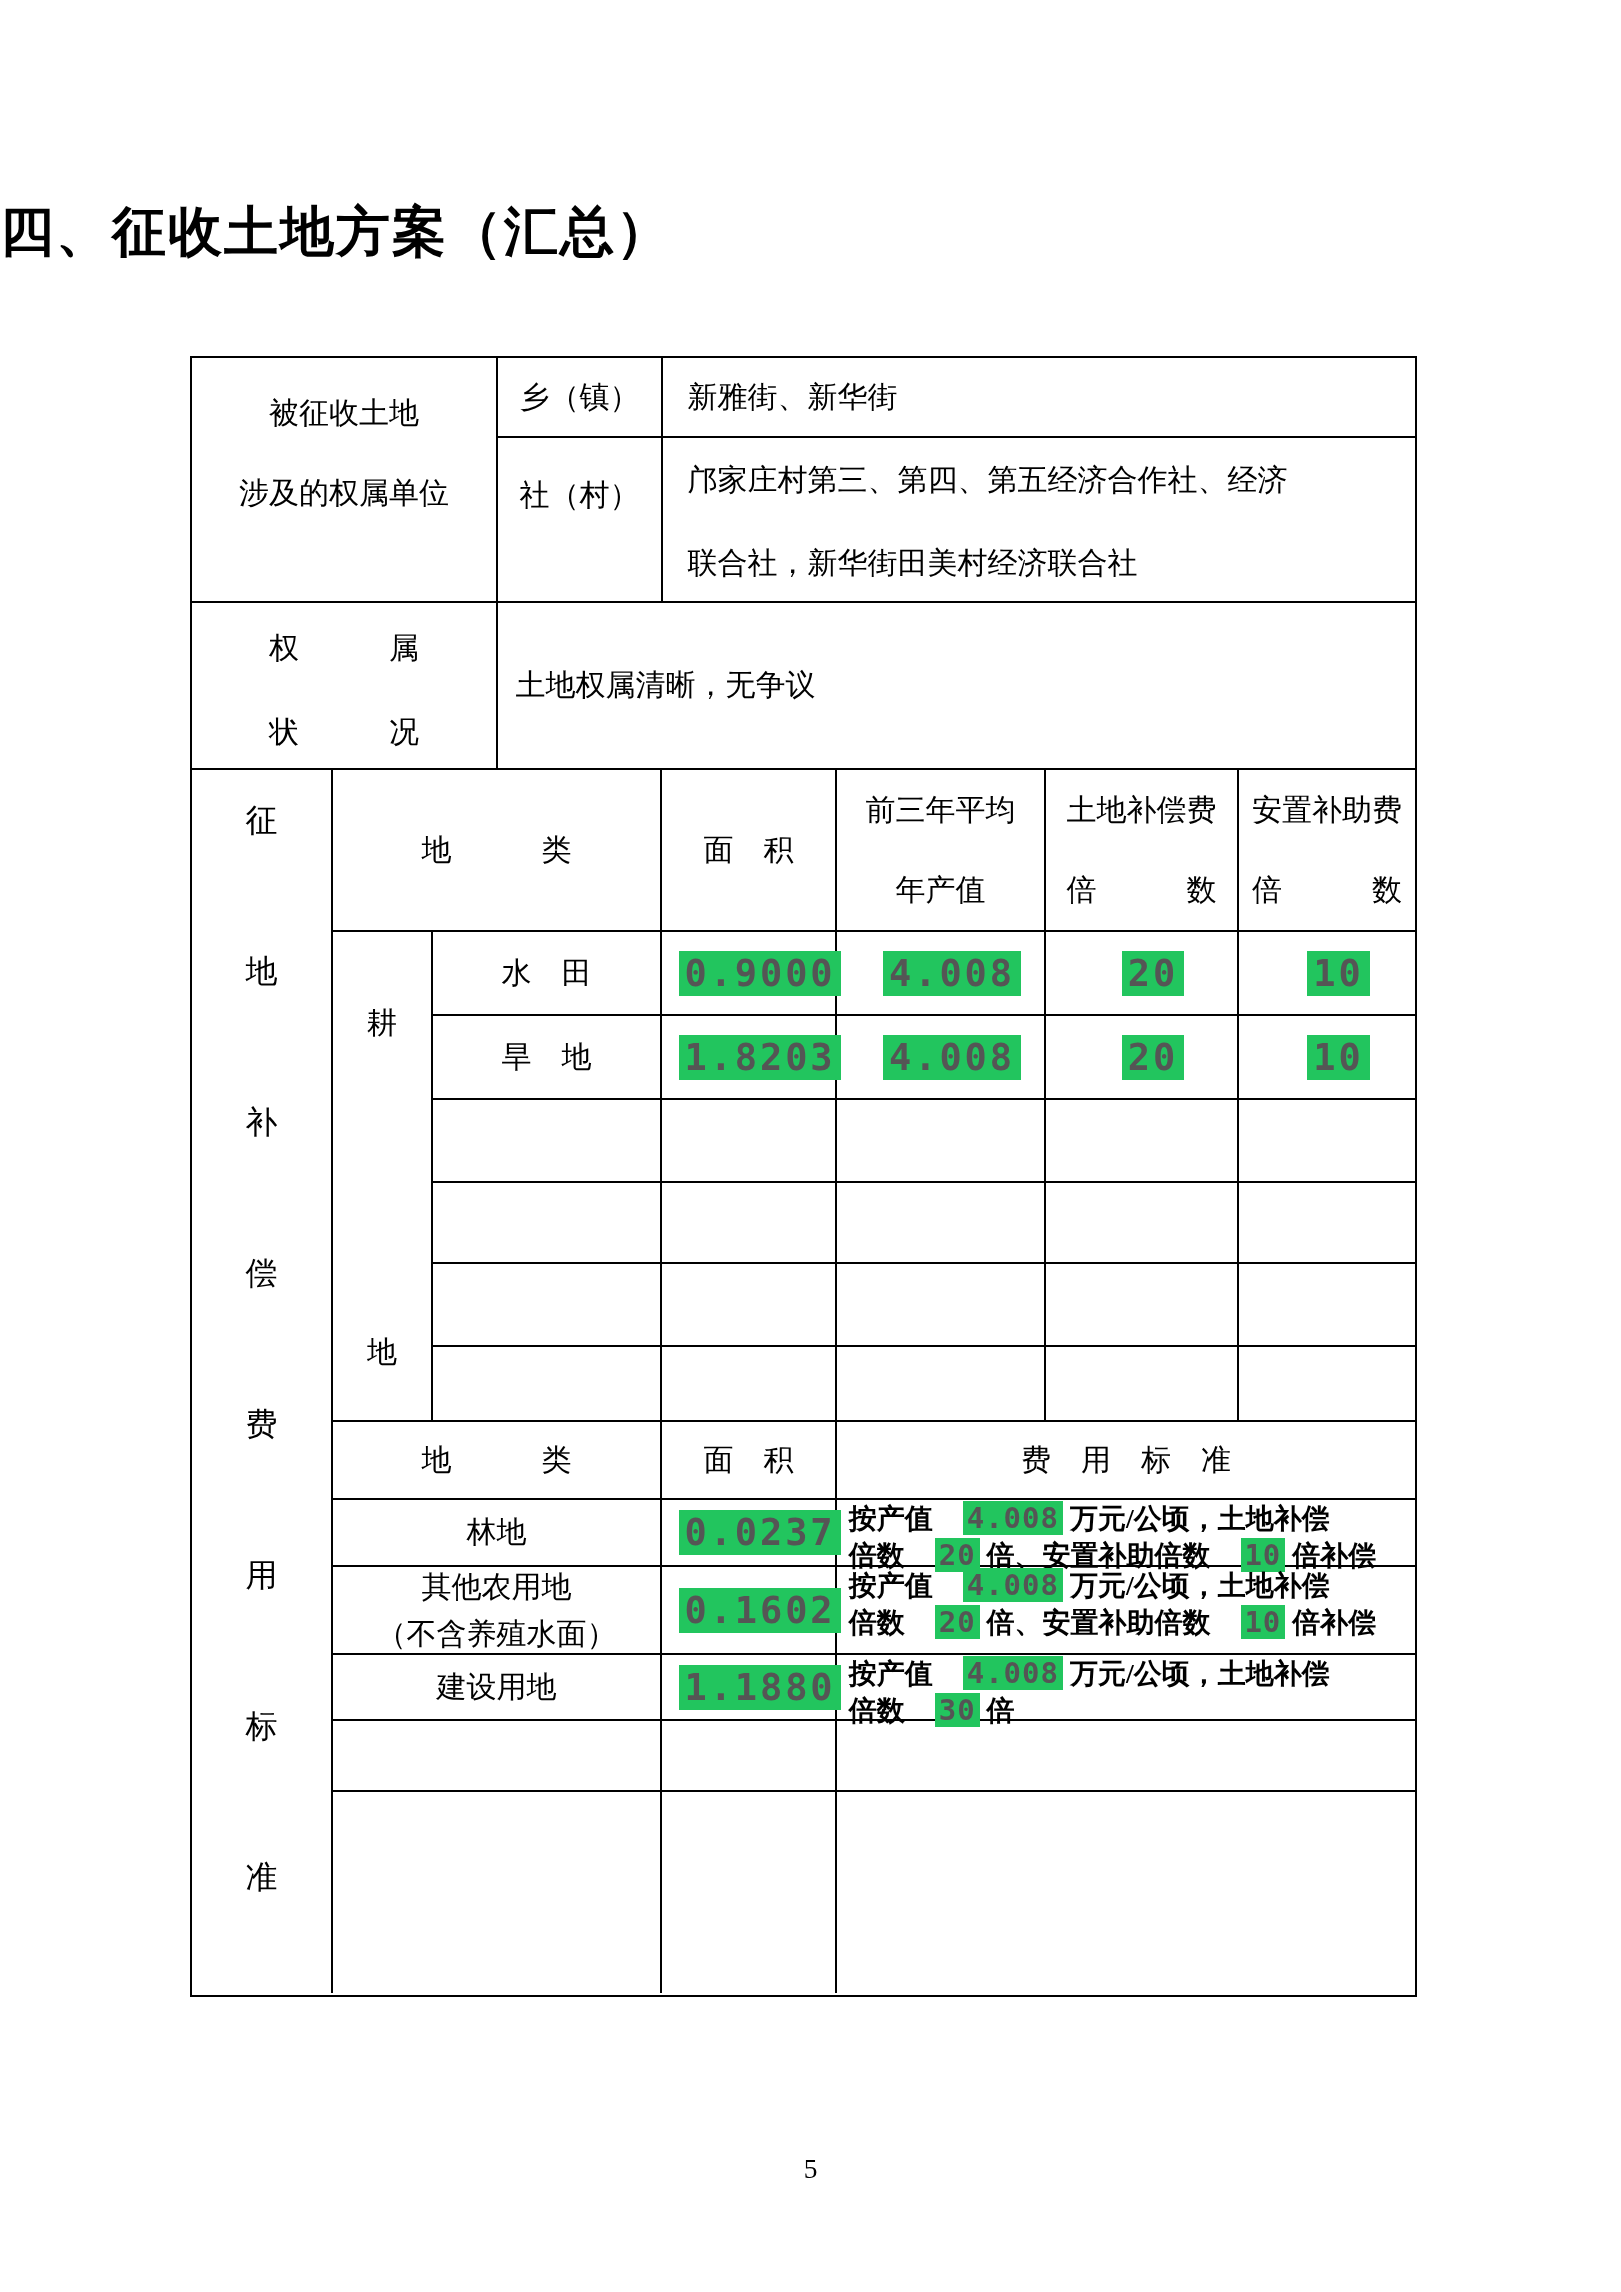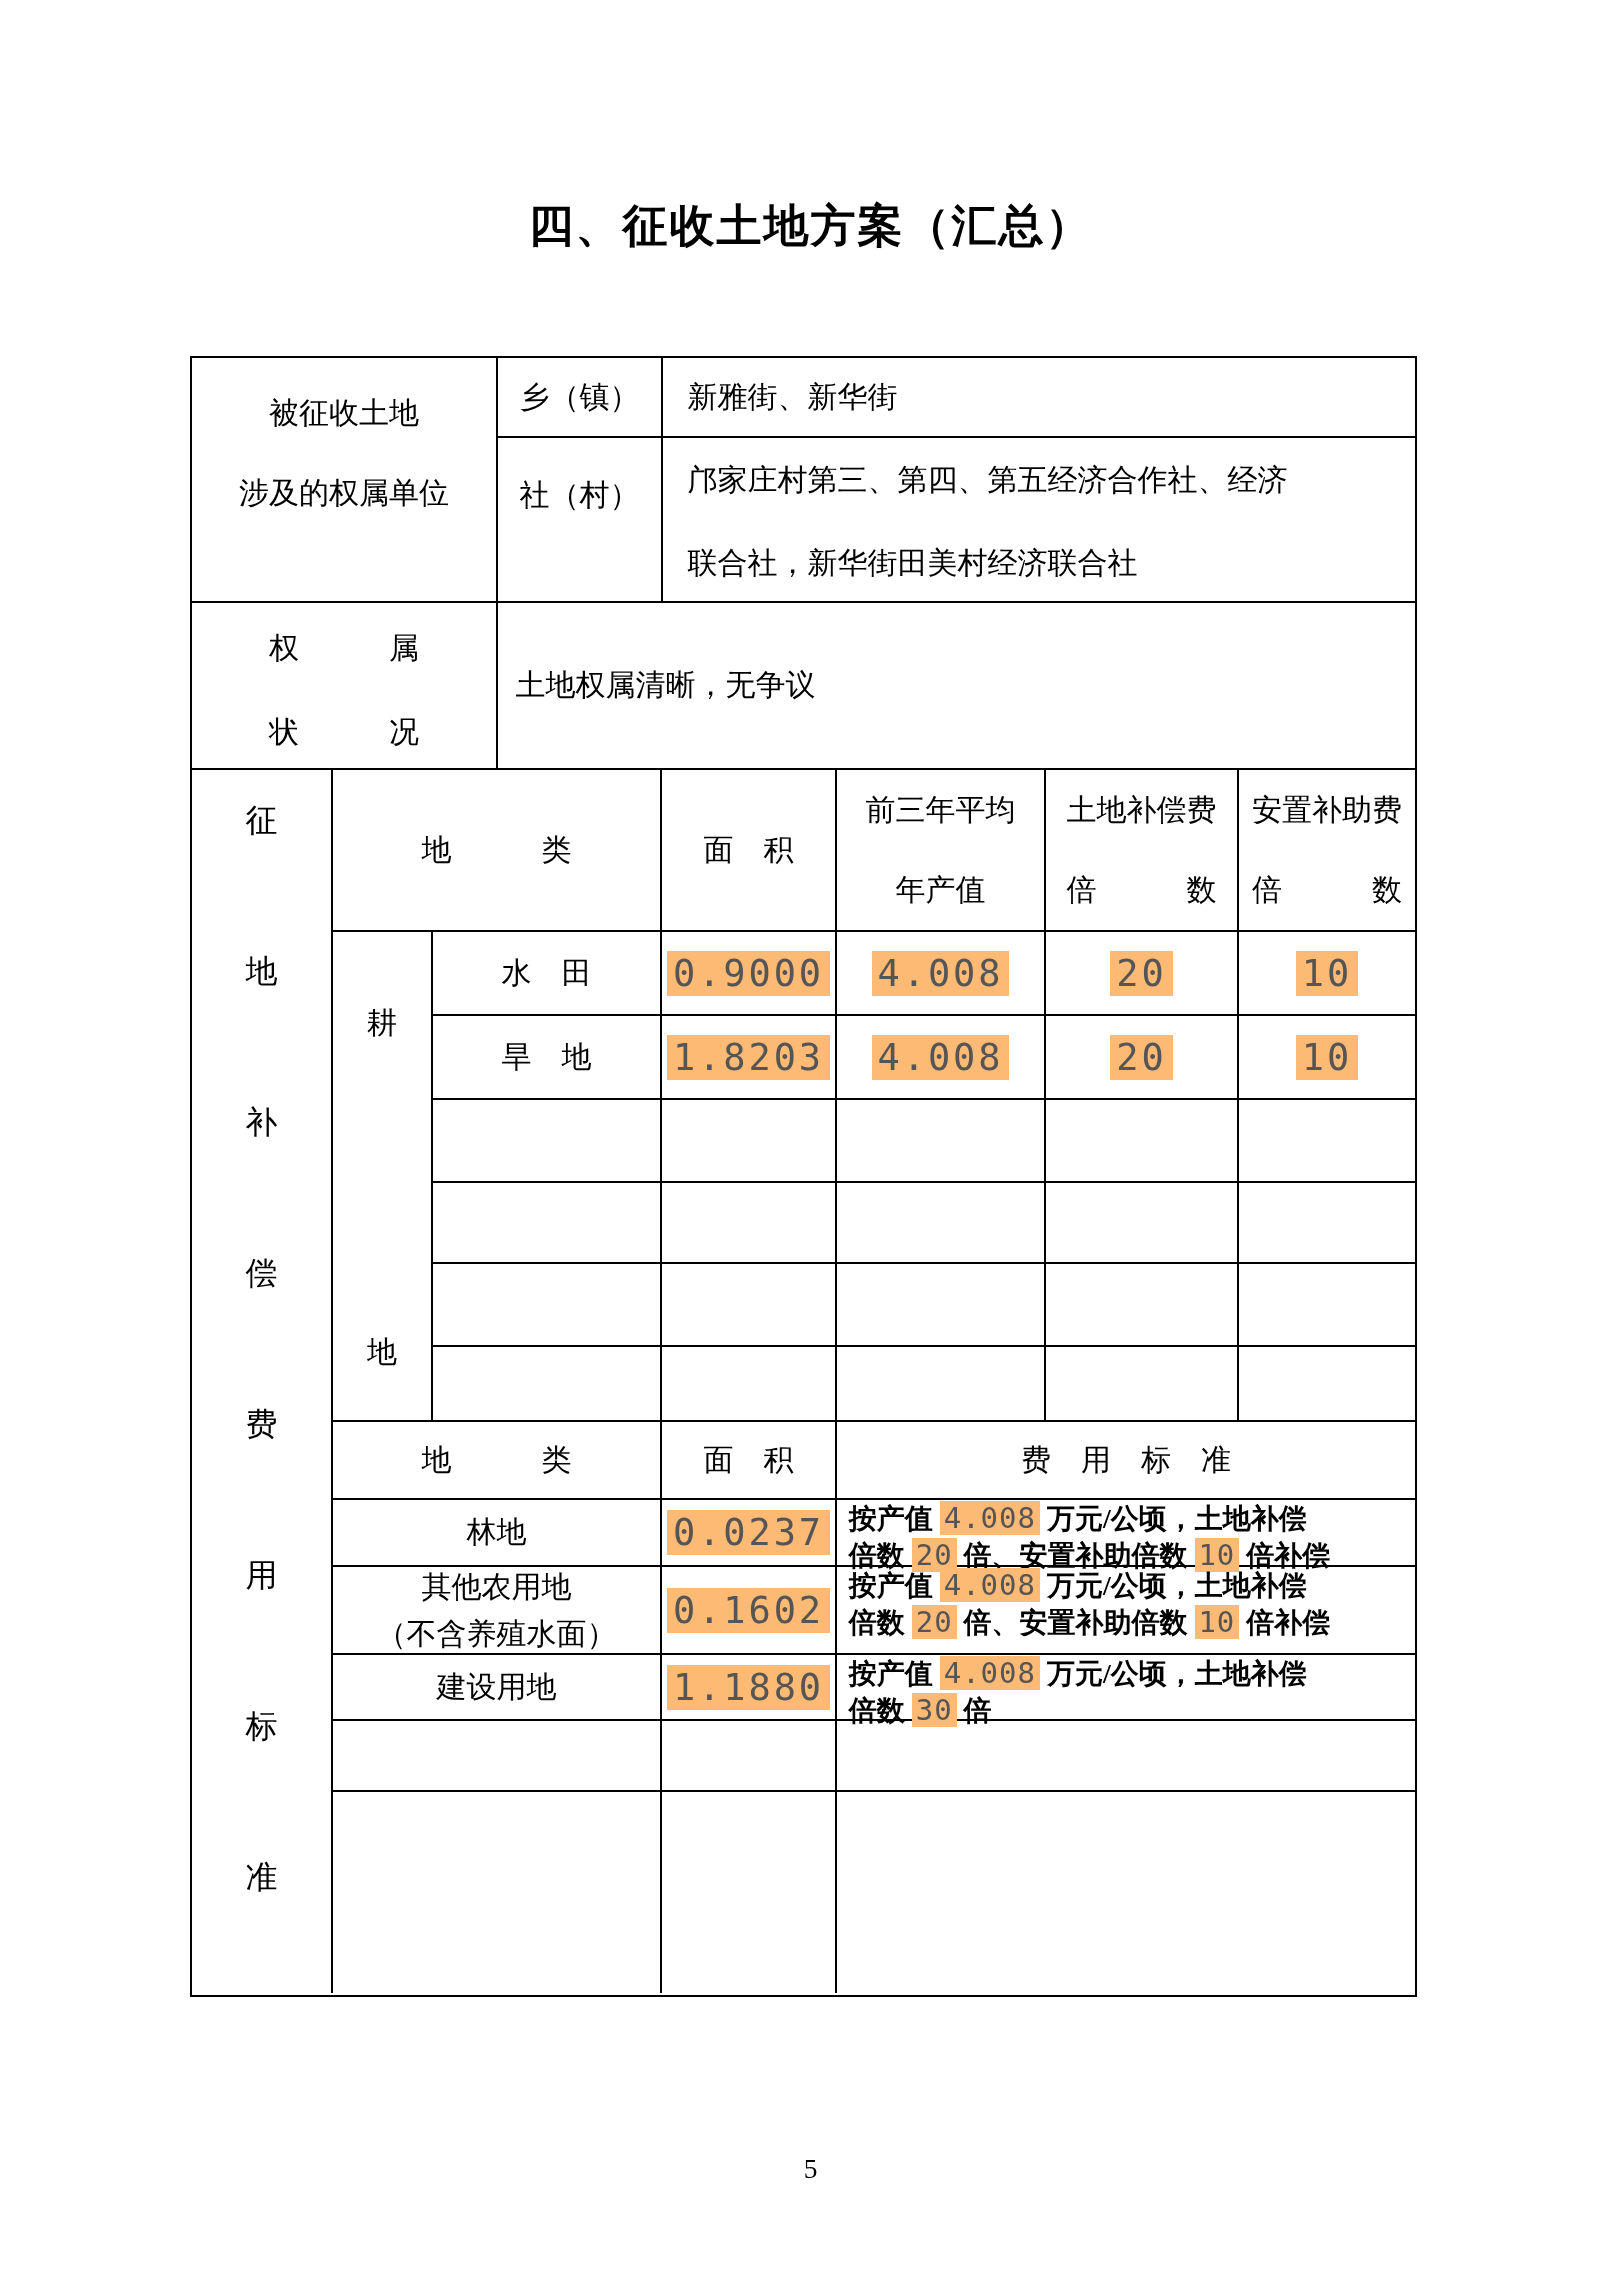--- a/index.html
+++ b/index.html
@@ -8,22 +8,21 @@
     position: relative;
     width: 1621px; height: 2293px;
     background: #fff;
     margin: 0 auto;
     font-family: "Liberation Serif", "DejaVu Serif", serif;
     color: #000;
     overflow: hidden;
   }
   .title {
     position: absolute; top: 196px; left: 0; width: 100%;
-    text-align: center;
-    font-size: 45px; font-weight: bold; letter-spacing: 2px;
+    font-size: 54px; font-weight: bold; letter-spacing: 2px;
   }
   .unit-note {
     position: absolute; top: 297px; left: 0; width: 1377px;
     text-align: right;
     font-size: 31px;
   }
   .tbl {
     position: absolute; left: 190px; top: 356px;
     width: 1227px; height: 1641px;
     border: 2.9px solid #000;
@@ -56,23 +55,24 @@
   }
   .geng-di {
     display: flex; flex-direction: column;
     justify-content: space-between; align-items: center;
     padding: 71px 0 47px 0;
   }
   .hdr2 { line-height: 80px; }
   .num {
     font-family: "DejaVu Sans Mono", monospace;
     font-size: 37px; color: #555;
-    background: #fdba74;
+    background: #22c55e;
     letter-spacing: 2.9px; padding: 1px 5.9px;
-    font-weight: normal;
+    font-weight: bold;
+    margin-left: 23px;
   }
   .fee {
     justify-content: flex-start; text-align: left;
     padding-left: 11.8px; line-height: 37px;
     font-weight: bold; font-size: 28px;
     flex-direction: column; align-items: flex-start;
   }
   .fee .num { font-size: 29px; letter-spacing: 1px; padding: 0 3.9px; }
   .page-num {
     position: absolute; top: 2154px; left: 0; width: 100%;

